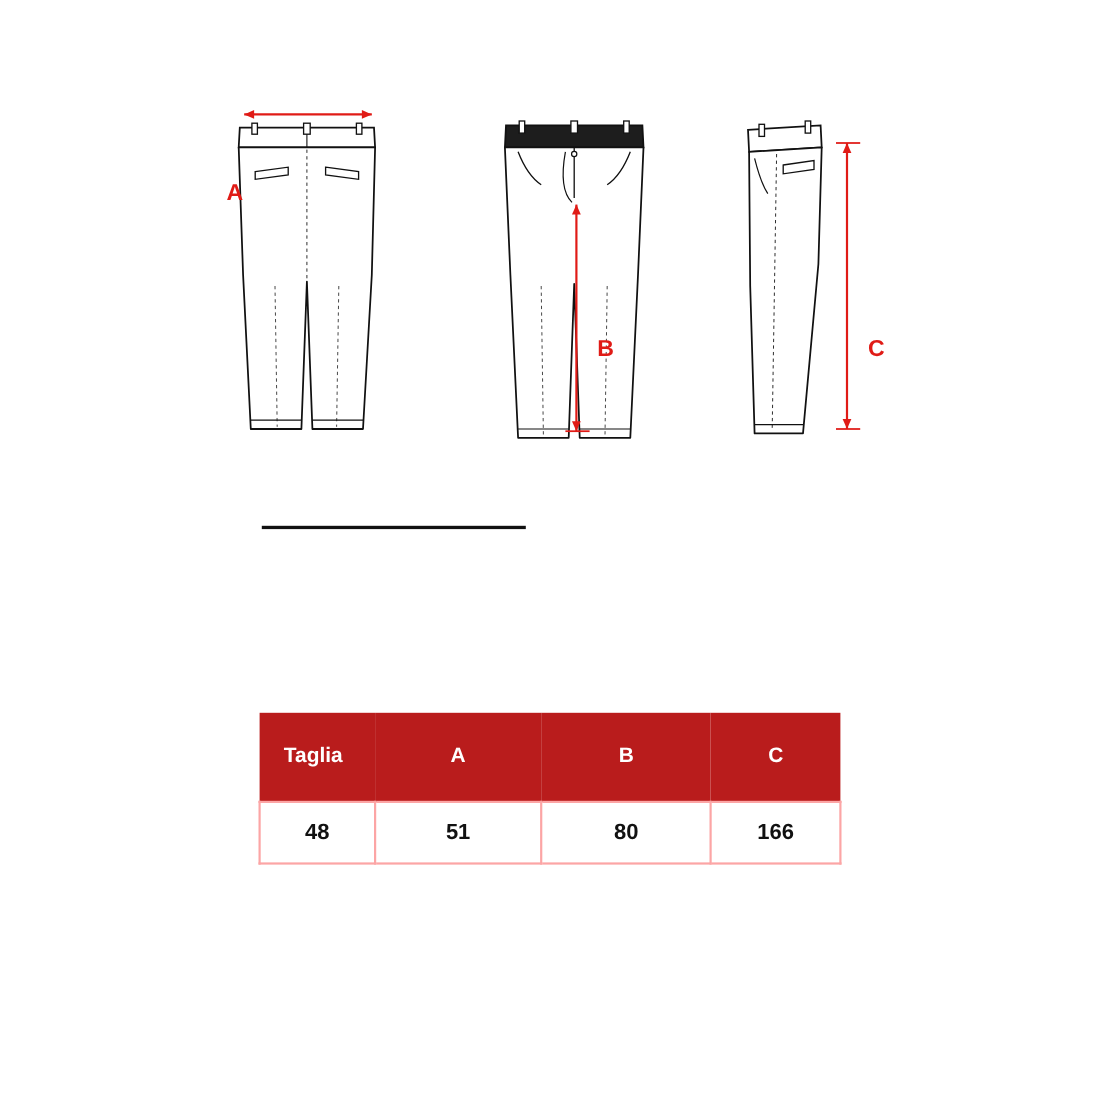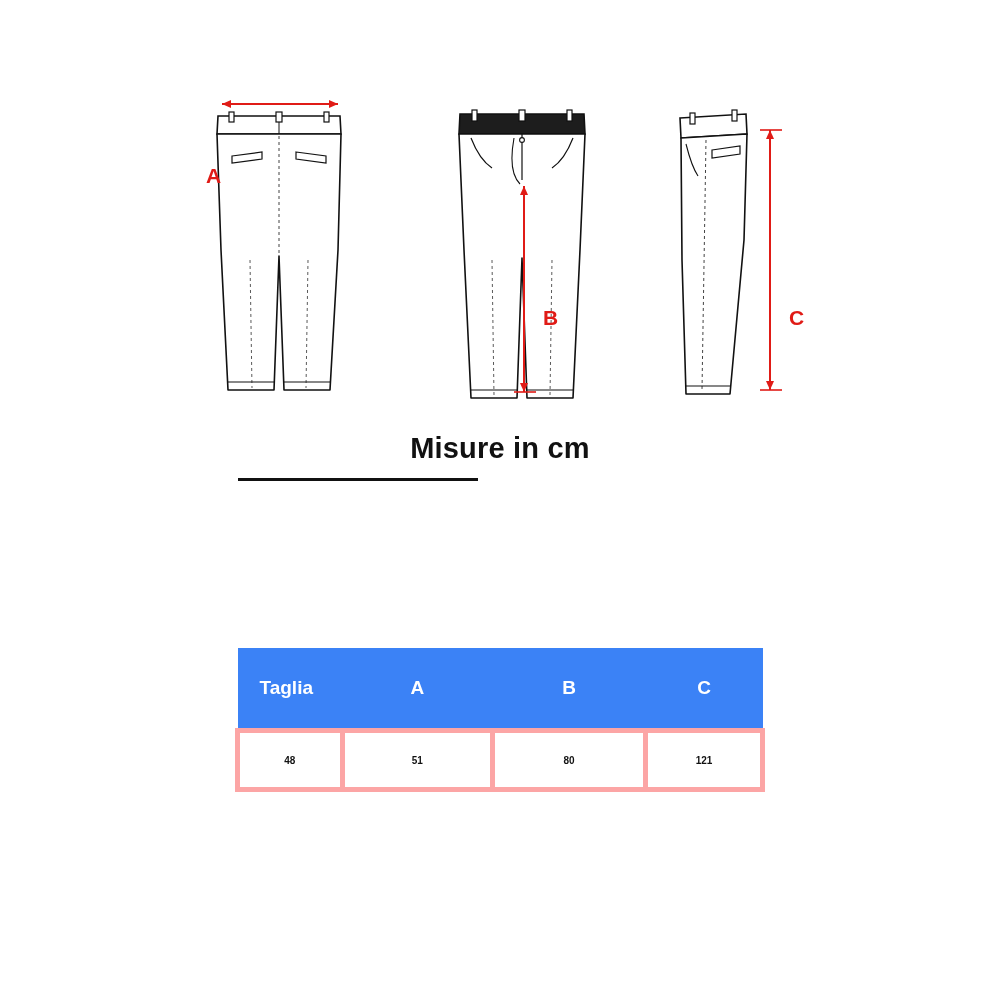--- a/index.html
+++ b/index.html
@@ -79,37 +79,37 @@
   
   .size-table {
     position: absolute;
     left: 235px;
     top: 648px;
     width: 530px;
     border-collapse: collapse;
     font-family: "Liberation Sans", sans-serif;
   }
   .size-table thead th {
-    background: #3b82f6;
+    background: #b91c1c;
     color: #ffffff;
     font-size: 19px;
     font-weight: bold;
     height: 78px;
     border: none;
     text-align: center;
   }
   .size-table thead th.first {
     text-align: left;
     padding-left: 22px;
   }
   .size-table tbody td {
-    border: 5px solid #fca5a5;
+    border: 2px solid #fca5a5;
     height: 52px;
     text-align: center;
-    font-size: 10px;
+    font-size: 20px;
     font-weight: bold;
     color: #111111;
   }
   .size-table colgroup col.c1 { width: 105px; }
   .size-table colgroup col.c2 { width: 152px; }
   .size-table colgroup col.c3 { width: 155px; }
   .size-table colgroup col.c4 { width: 118px; }
 </style>
 </head>
 <body>
@@ -202,21 +202,20 @@
       </svg>
     </div>
 
     <div class="measure-label label-a">A</div>
     <div class="measure-label label-b">B</div>
     <div class="measure-label label-c">C</div>
   </div>
 
   <div class="title-block">
     <div class="title-rule"></div>
-    <div class="title-text">Misure in cm</div>
   </div>
 
   <table class="size-table">
     <colgroup>
       <col class="c1">
         <col class="c2">
         <col class="c3">
         <col class="c4">
     </colgroup>
     <thead>
@@ -225,18 +224,18 @@
         <th>A</th>
         <th>B</th>
         <th>C</th>
       </tr>
     </thead>
     <tbody>
       <tr>
         <td>48</td>
         <td>51</td>
         <td>80</td>
-        <td>121</td>
+        <td>166</td>
       </tr>
     </tbody>
   </table>
 
 </div>
 
 </body></html>

